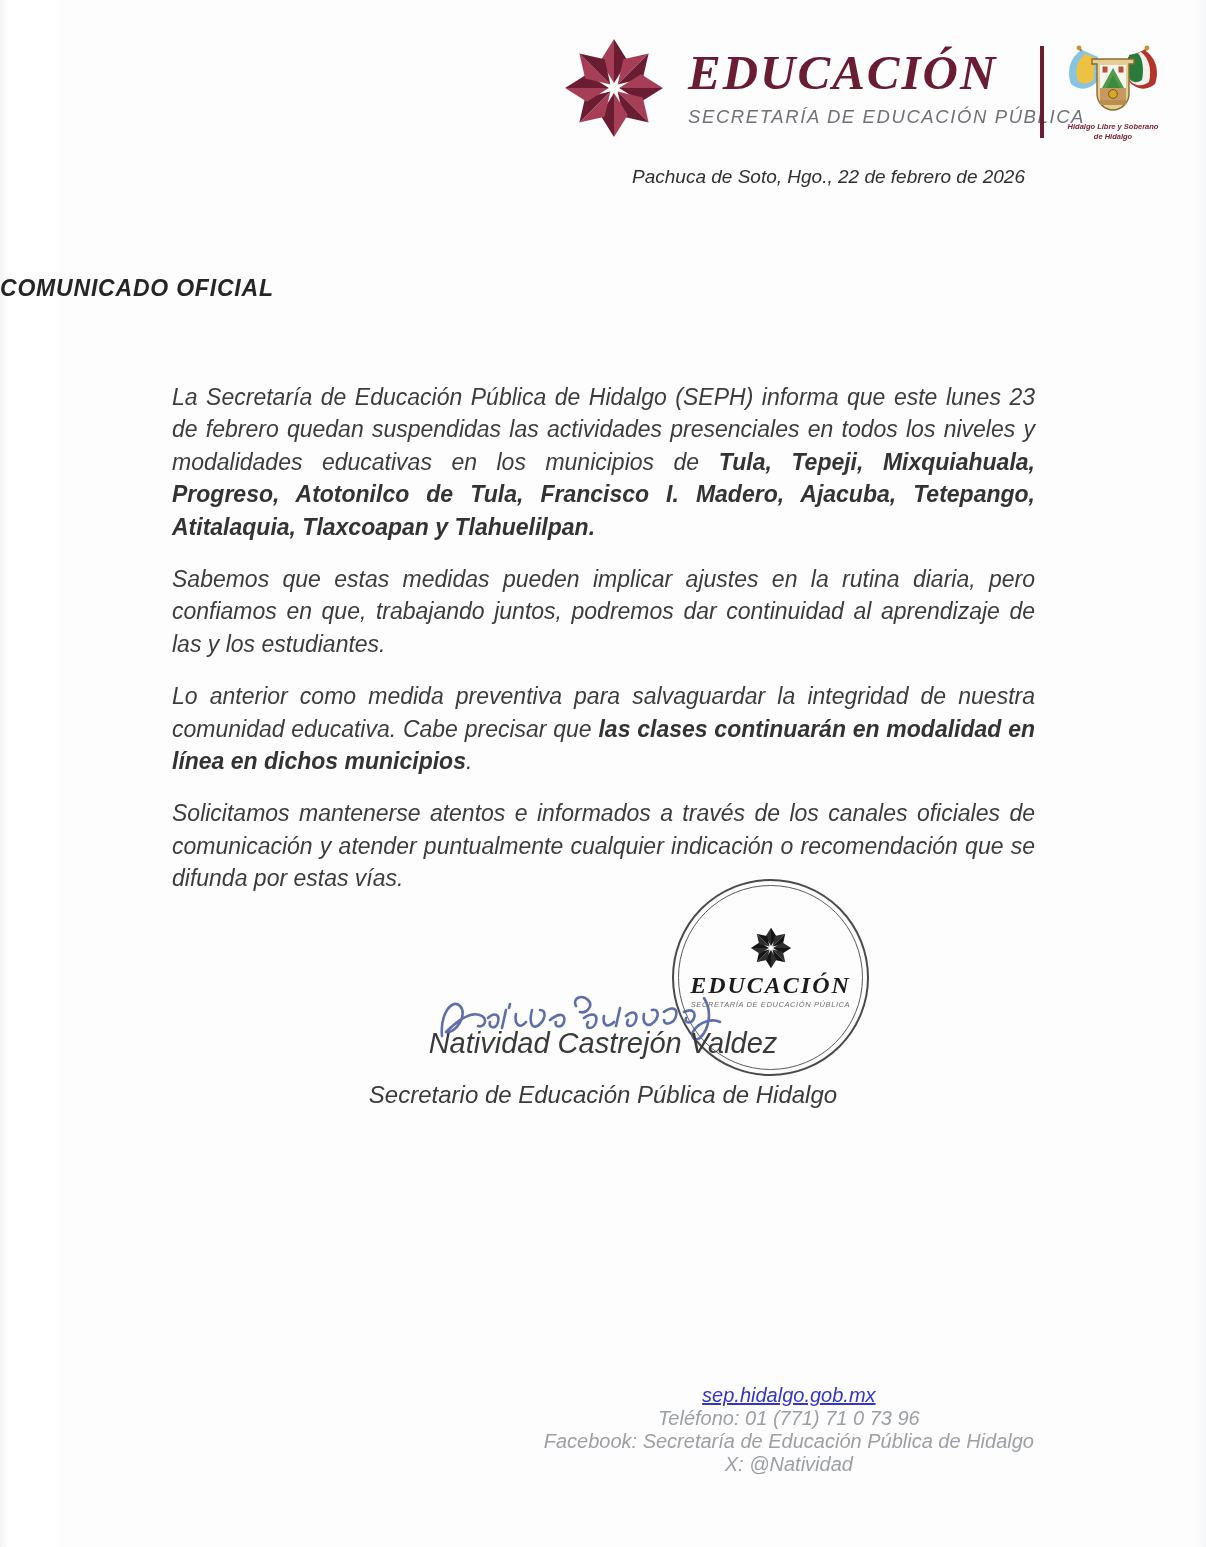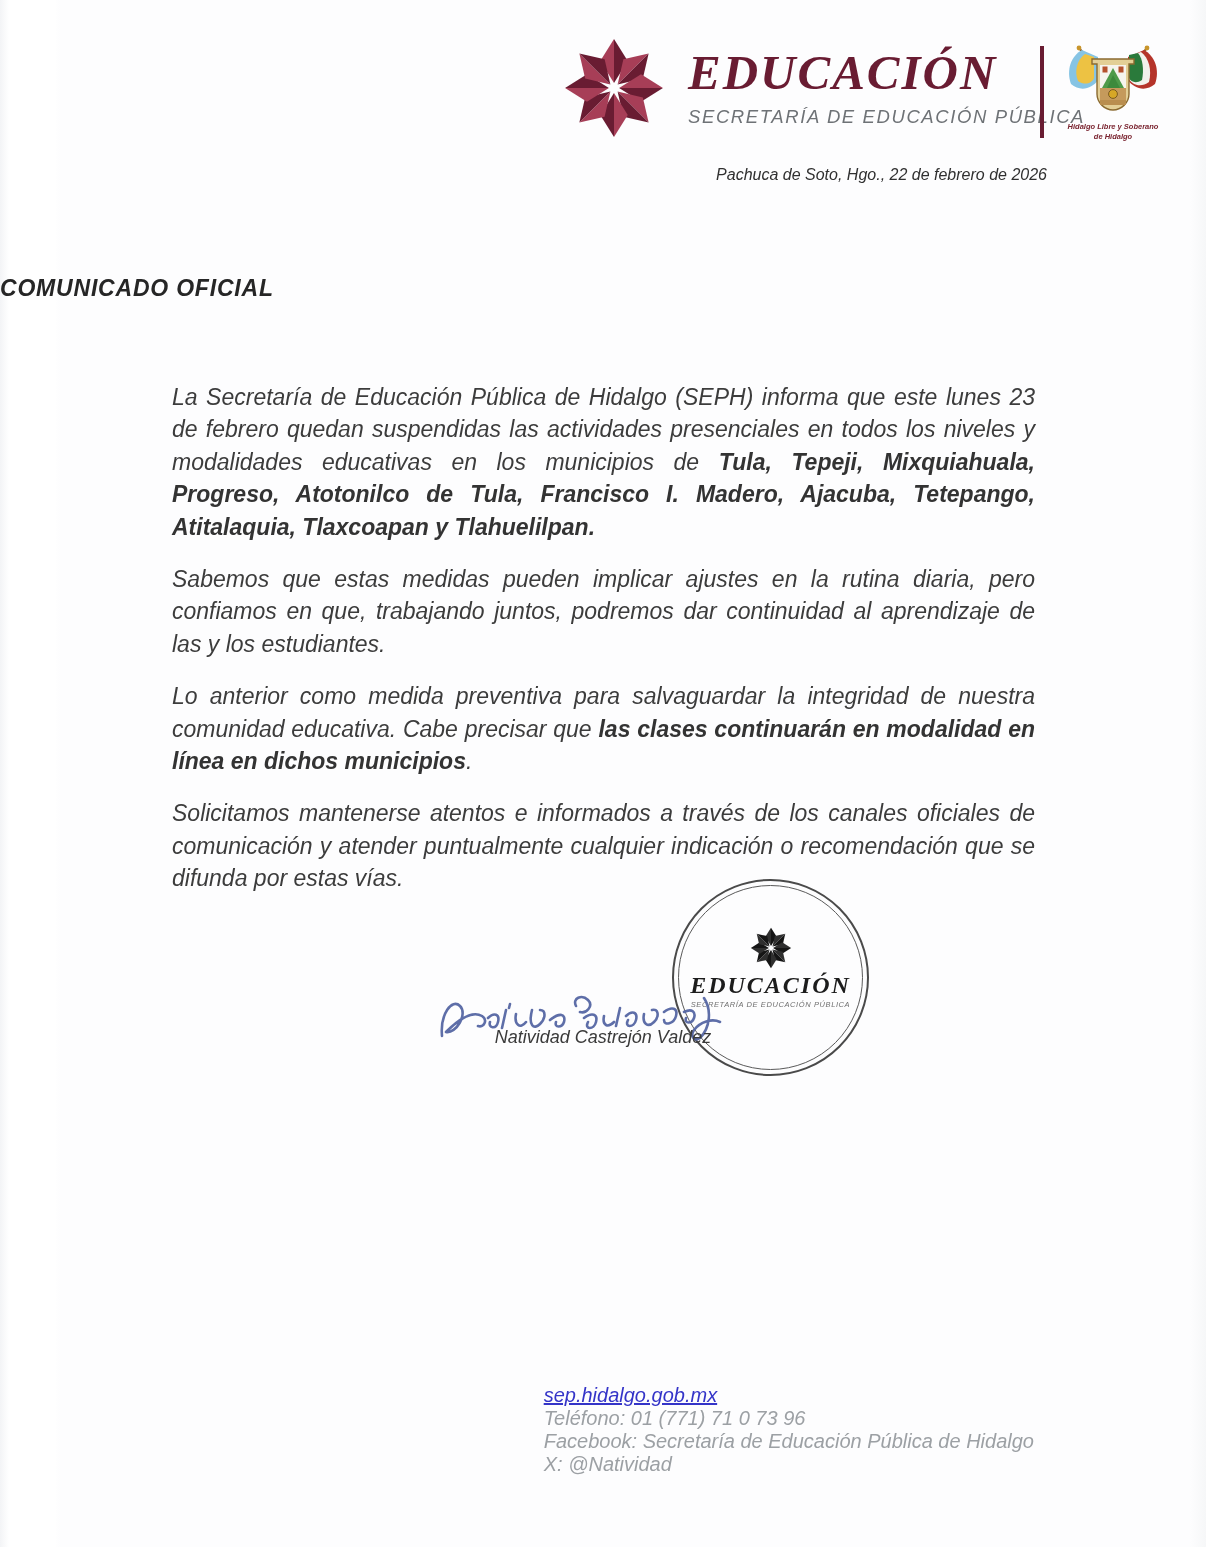--- a/index.html
+++ b/index.html
@@ -19,46 +19,46 @@
   .wordmark{font-family:"Liberation Serif", serif;font-weight:bold;font-size:49px;
             letter-spacing:2px;color:var(--guinda);line-height:1;}
   .wordmark-subtitle{margin-top:9px;font-size:18.5px;letter-spacing:1.6px;
             color:var(--gray_subtitle);white-space:nowrap;}
   .header-divider{position:absolute;left:1040px;top:46px;width:4px;height:92px;
             background:var(--guinda);}
   .emblem{position:absolute;left:1058px;top:42px;width:110px;text-align:center;}
   .emblem svg{width:104px;height:76px;}
   .emblem-caption{font-size:7.5px;font-weight:bold;color:#7a2430;line-height:1.35;}
   
-  .date-line{position:absolute;top:166px;right:159px;font-size:16px;color:#303030;}
+  .date-line{position:absolute;top:166px;right:181px;font-size:19px;color:#303030;}
   .doc-title{position:absolute;top:275px;left:0;width:100%;
              font-size:23px;font-weight:800;letter-spacing:0.8px;color:#262626;}
   
   .body-text{position:absolute;top:381px;left:172px;width:863px;
              font-size:23px;line-height:32.4px;color:var(--text_dark);
              text-align:justify;}
   .body-text p{margin-bottom:20px;}
   .body-text b{color:#333;}
   
   .seal{position:absolute;left:672px;top:879px;width:197px;height:197px;
         border-radius:50%;border:2px solid #4a4a4a;background:transparent;}
   .seal::before{content:"";position:absolute;inset:4px;border-radius:50%;
         border:1.5px solid #5a5a5a;}
   .seal-inner{position:absolute;top:46px;left:0;width:100%;text-align:center;}
   .seal-star{width:42px;height:42px;--star-a:#2f2f2f;--star-b:#151515;}
   .seal-wordmark{font-family:"Liberation Serif", serif;font-weight:bold;font-size:24px;
         letter-spacing:2px;color:#1c1c1c;line-height:1.05;}
   .seal-subtitle{font-size:7.5px;letter-spacing:0.6px;color:#6f6f6f;margin-top:2px;}
   .signature-svg{position:absolute;left:432px;top:980px;width:312px;height:86px;}
   .signatory-name{position:absolute;top:1027px;left:0;width:100%;text-align:center;
-        font-size:18px;color:#3a3a3a;}
+        font-size:29px;color:#3a3a3a;}
   .signatory-role{position:absolute;top:1081px;left:0;width:100%;text-align:center;
         font-size:24px;color:#3a3a3a;}
   
-  .footer{position:absolute;top:1384px;right:172px;text-align:left;
+  .footer{position:absolute;top:1384px;right:172px;text-align:center;
           font-size:20px;line-height:22.5px;color:var(--footer_gray);}
   .footer a{color:var(--link_blue);text-decoration:underline;cursor:pointer;}
   .footer div{margin-bottom:0.5px;}
 </style>
 </head>
 <body>
 
 <svg width="0" height="0" style="position:absolute">
   <defs>
     <symbol id="sep-star" viewBox="0 0 100 100">
@@ -154,20 +154,21 @@
              M172,36 C170,46 176,48 182,42
              M188,28 L184,46
              M194,36 C200,30 206,32 204,40 C202,48 192,48 196,40
              M212,34 C210,44 216,48 222,42 C228,36 226,28 220,30
              M232,32 C240,26 246,28 244,36 C242,44 232,46 232,40
              M252,32 C260,28 264,32 262,38 C260,44 252,44 254,38
              M272,18 C280,30 278,48 268,58 C262,62 258,56 262,50 C268,42 280,38 288,42" fill="none" stroke="var(--signature_blue,#5566a3)" stroke-width="2.6" stroke-linecap="round" stroke-linejoin="round" opacity="0.95"></path>
   </svg>
 
   <div class="signatory-name">Natividad Castrejón Valdez</div>
+  <div class="signatory-role">Secretario de Educación Pública de Hidalgo</div>
 
   <div class="footer">
     <div><a>sep.hidalgo.gob.mx</a></div>
     <div>Teléfono: 01 (771) 71 0 73 96</div>
     <div>Facebook: Secretaría de Educación Pública de Hidalgo</div>
     <div>X: @Natividad</div>
   </div>
 
 </div>
 

